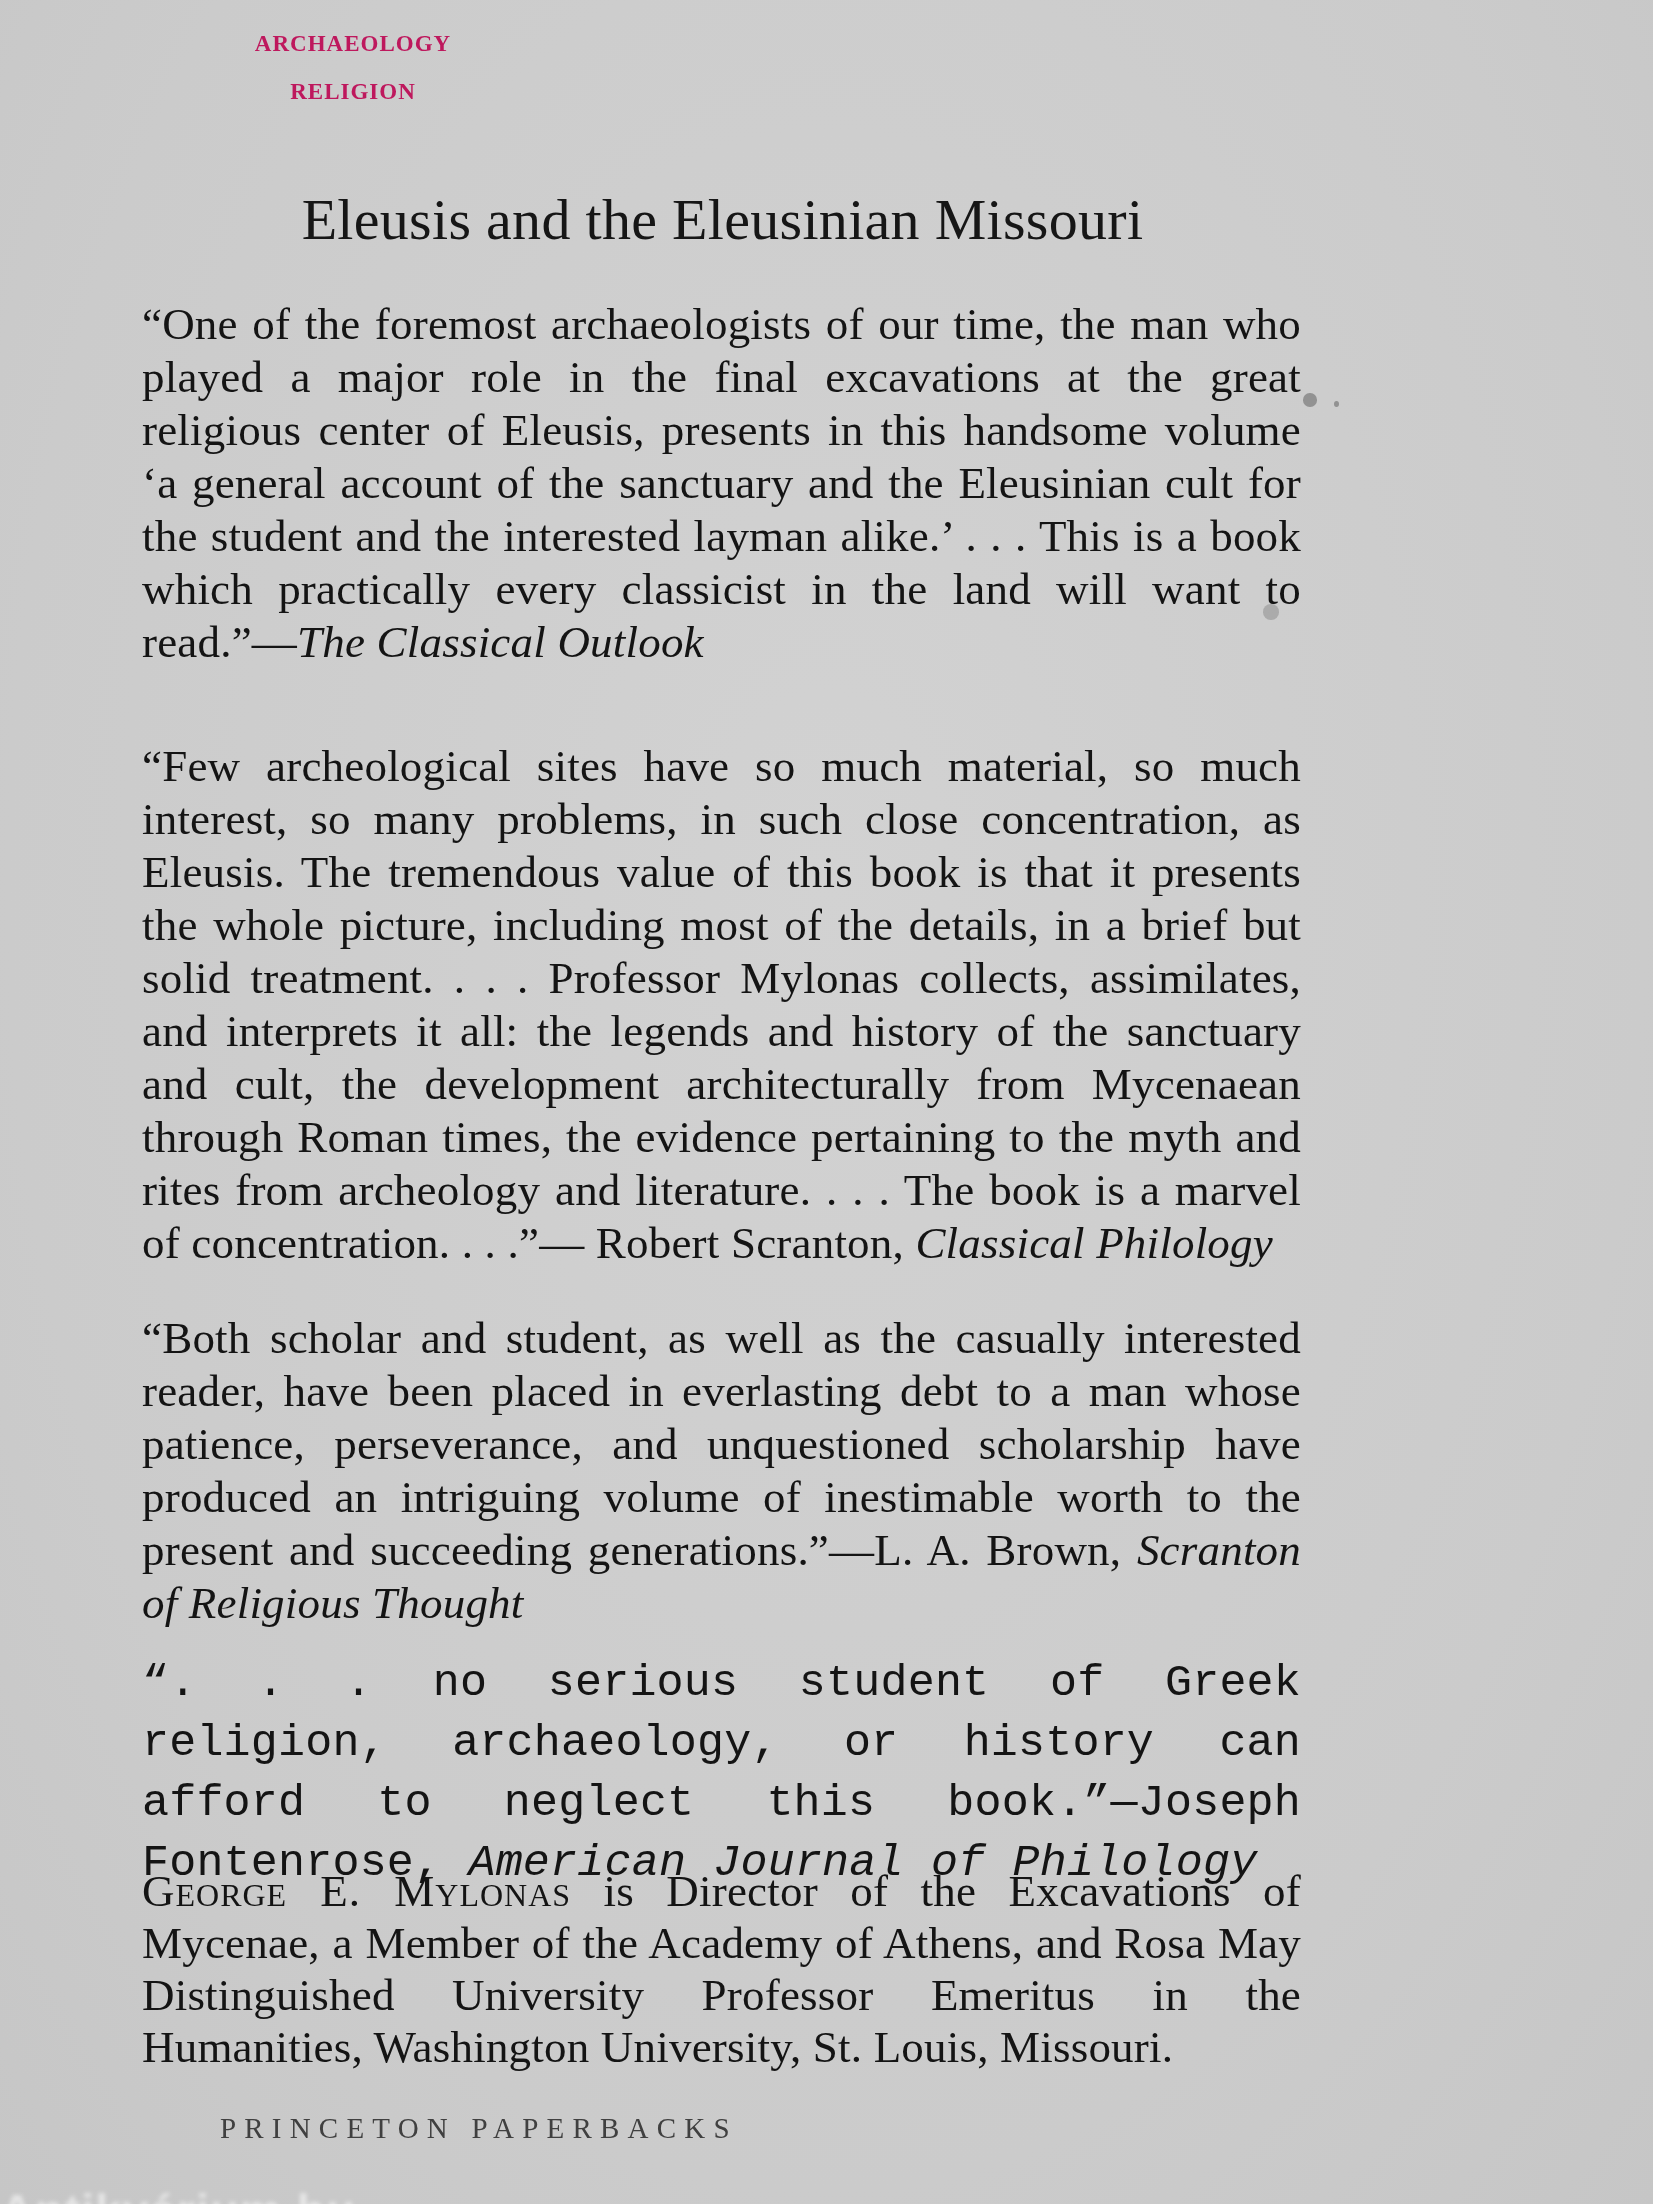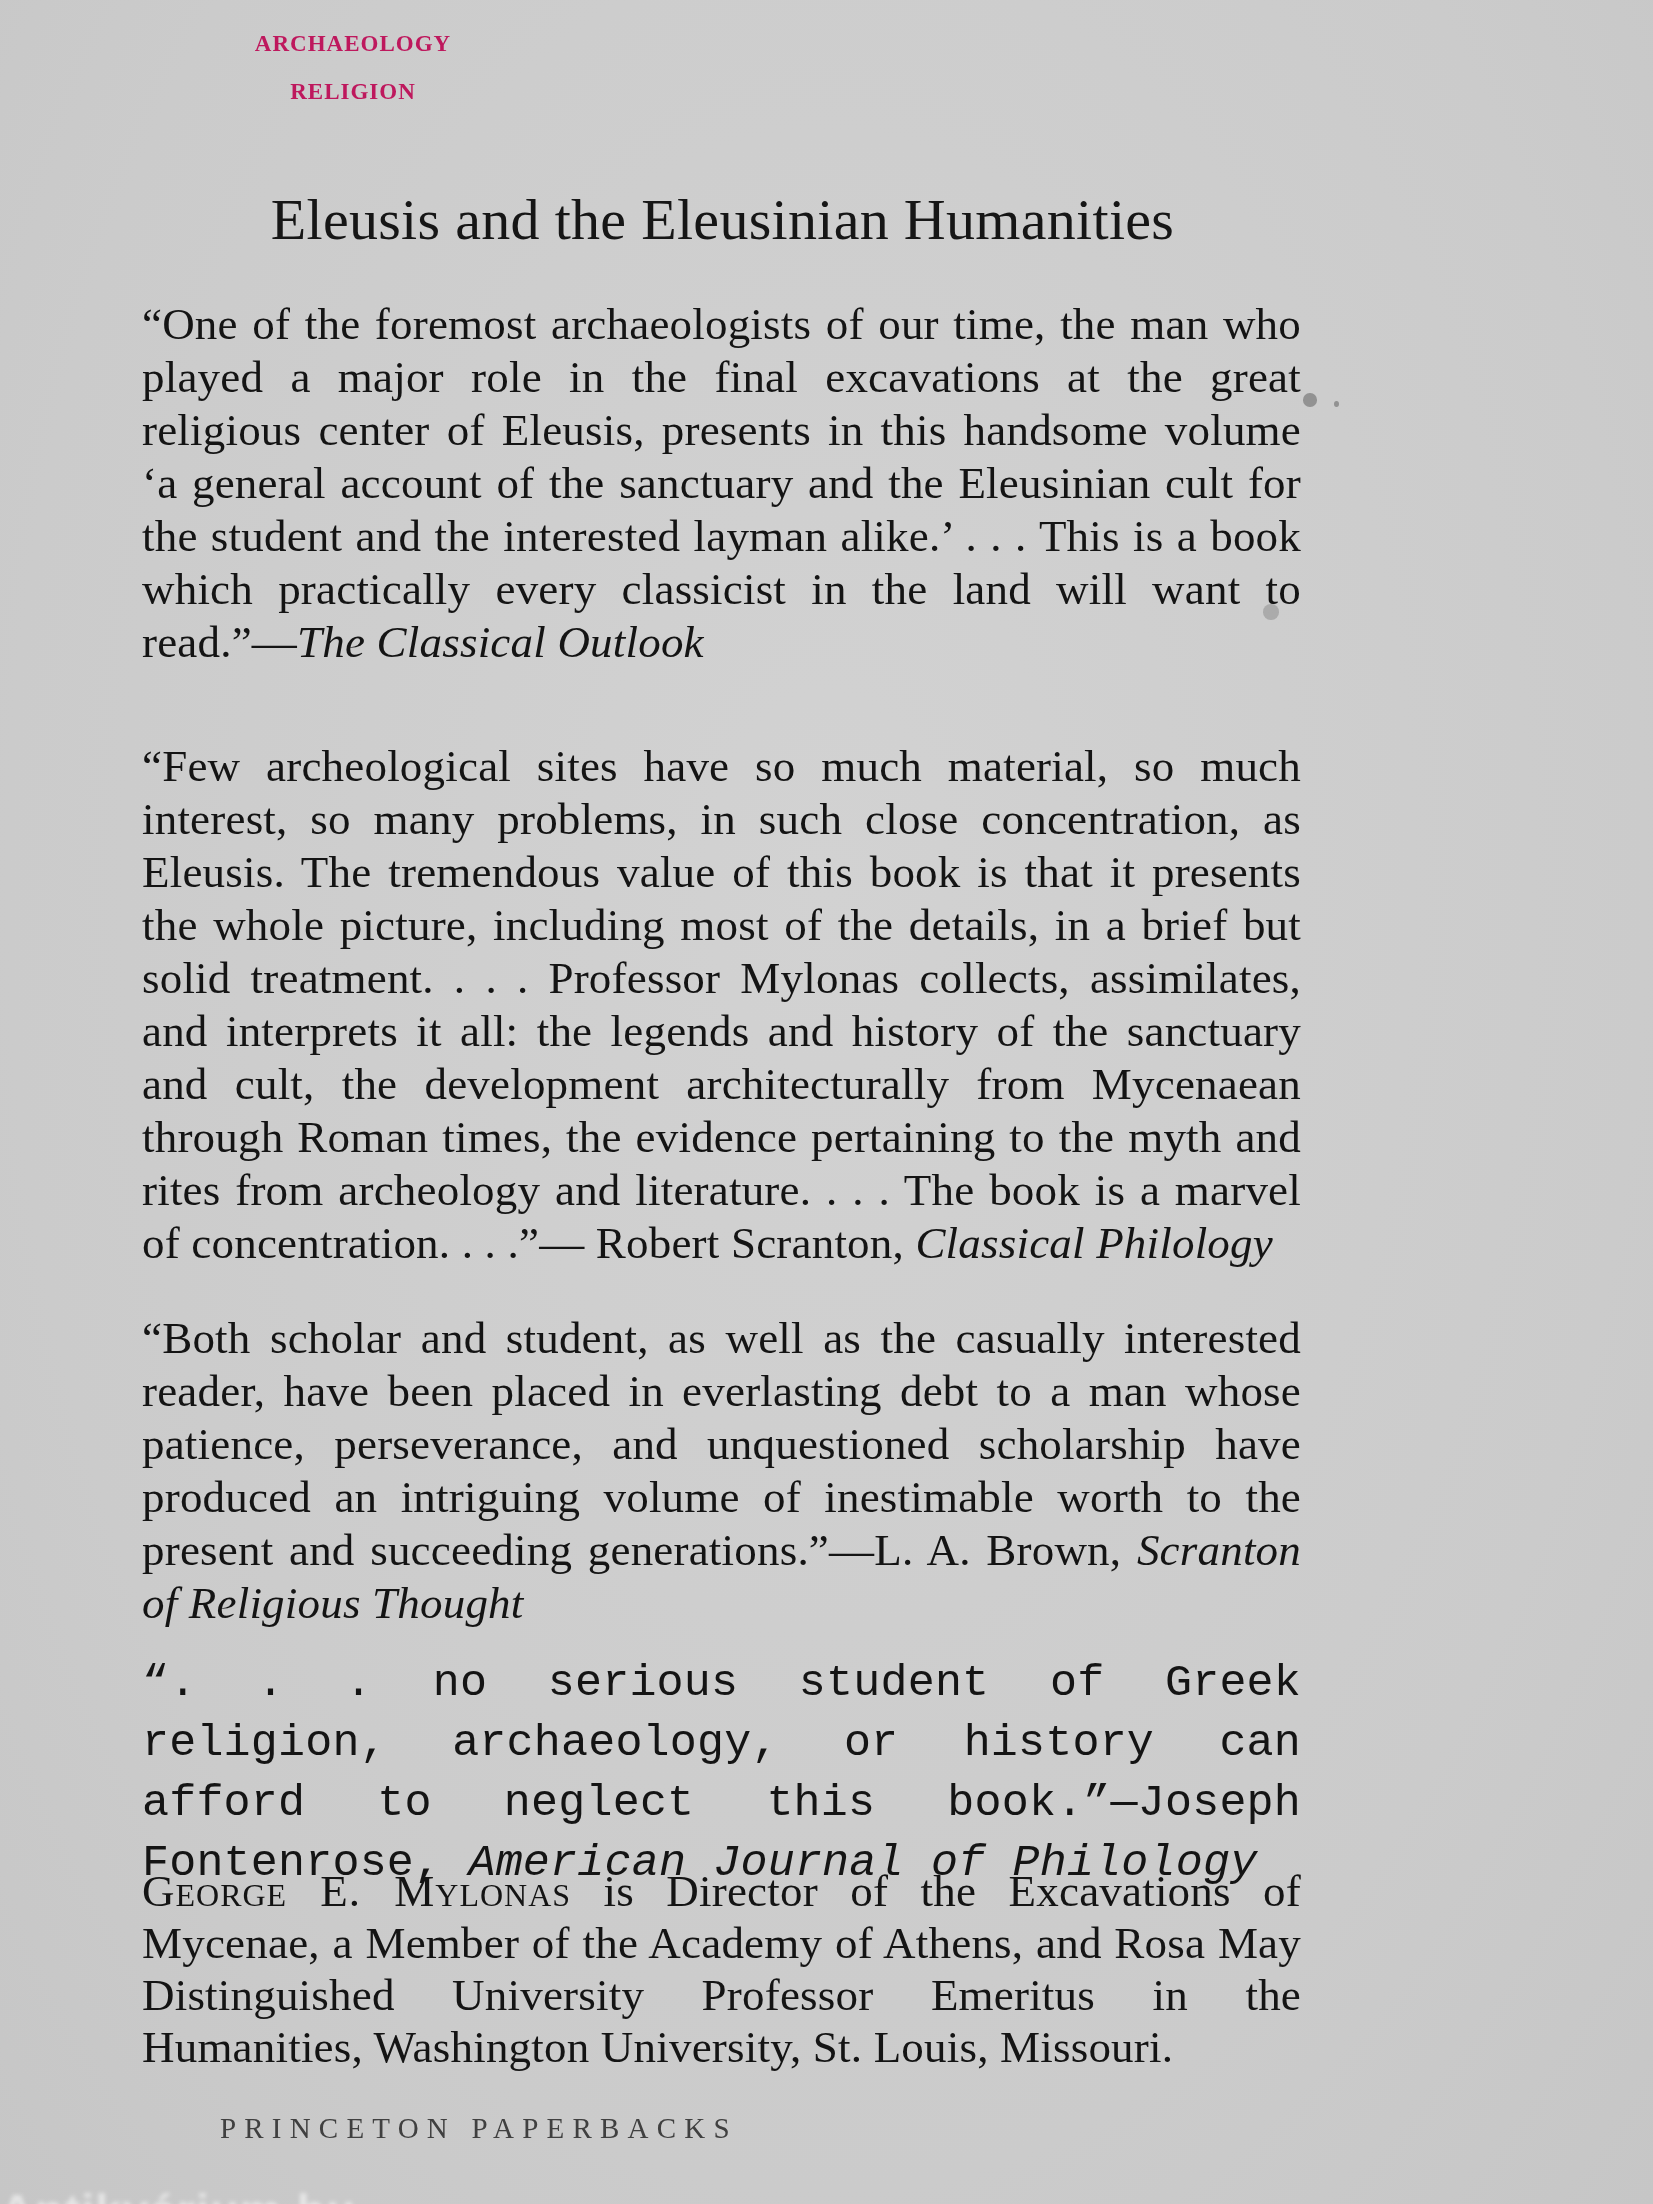--- a/index.html
+++ b/index.html
@@ -84,21 +84,21 @@
       background: #6a6a6a;
       opacity: 0.6;
     }
   </style>
 </head>
 <body>
 
 <div class="subject" id="subject-1">ARCHAEOLOGY</div>
 <div class="subject" id="subject-2">RELIGION</div>
 
-<h1 class="title">Eleusis and the Eleusinian Humanities</h1>
+<h1 class="title">Eleusis and the Eleusinian Missouri</h1>
 
 <p class="body-col" id="quote-1"><span>“One of the foremost archaeologists of our time, the man who played a major role in the final excavations at the great religious center of Eleusis, presents in this handsome volume ‘a general account of the sanctuary and the Eleusinian cult for the student and the interested layman alike.’ . . . This is a book which practically every classicist in the land will want to read.”—</span><i>The Classical Outlook</i></p>
 
 <p class="body-col" id="quote-2"><span>“Few archeological sites have so much material, so much interest, so many problems, in such close concentration, as Eleusis. The tremendous value of this book is that it presents the whole picture, including most of the details, in a brief but solid treatment. . . . Professor Mylonas collects, assimilates, and interprets it all: the legends and history of the sanctuary and cult, the development architecturally from Mycenaean through Roman times, the evidence pertaining to the myth and rites from archeology and literature. . . . The book is a marvel of concentration. . . .”— Robert Scranton, </span><i>Classical Philology</i></p>
 
 <p class="body-col" id="quote-3"><span>“Both scholar and student, as well as the casually interested reader, have been placed in everlasting debt to a man whose patience, perseverance, and unquestioned scholarship have produced an intriguing volume of inestimable worth to the present and succeeding generations.”—L. A. Brown, </span><i>Scranton of Religious Thought</i></p>
 
 <p class="body-col" id="quote-4"><span>“. . . no serious student of Greek religion, archaeology, or history can afford to neglect this book.”—Joseph Fontenrose, </span><i>American Journal of Philology</i></p>
 
 <p class="body-col" id="bio"><span class="sc">George E. Mylonas</span><span> is Director of the Excavations of Mycenae, a Member of the Academy of Athens, and Rosa May Distinguished University Professor Emeritus in the Humanities, Washington University, St. Louis, Missouri.</span></p>

